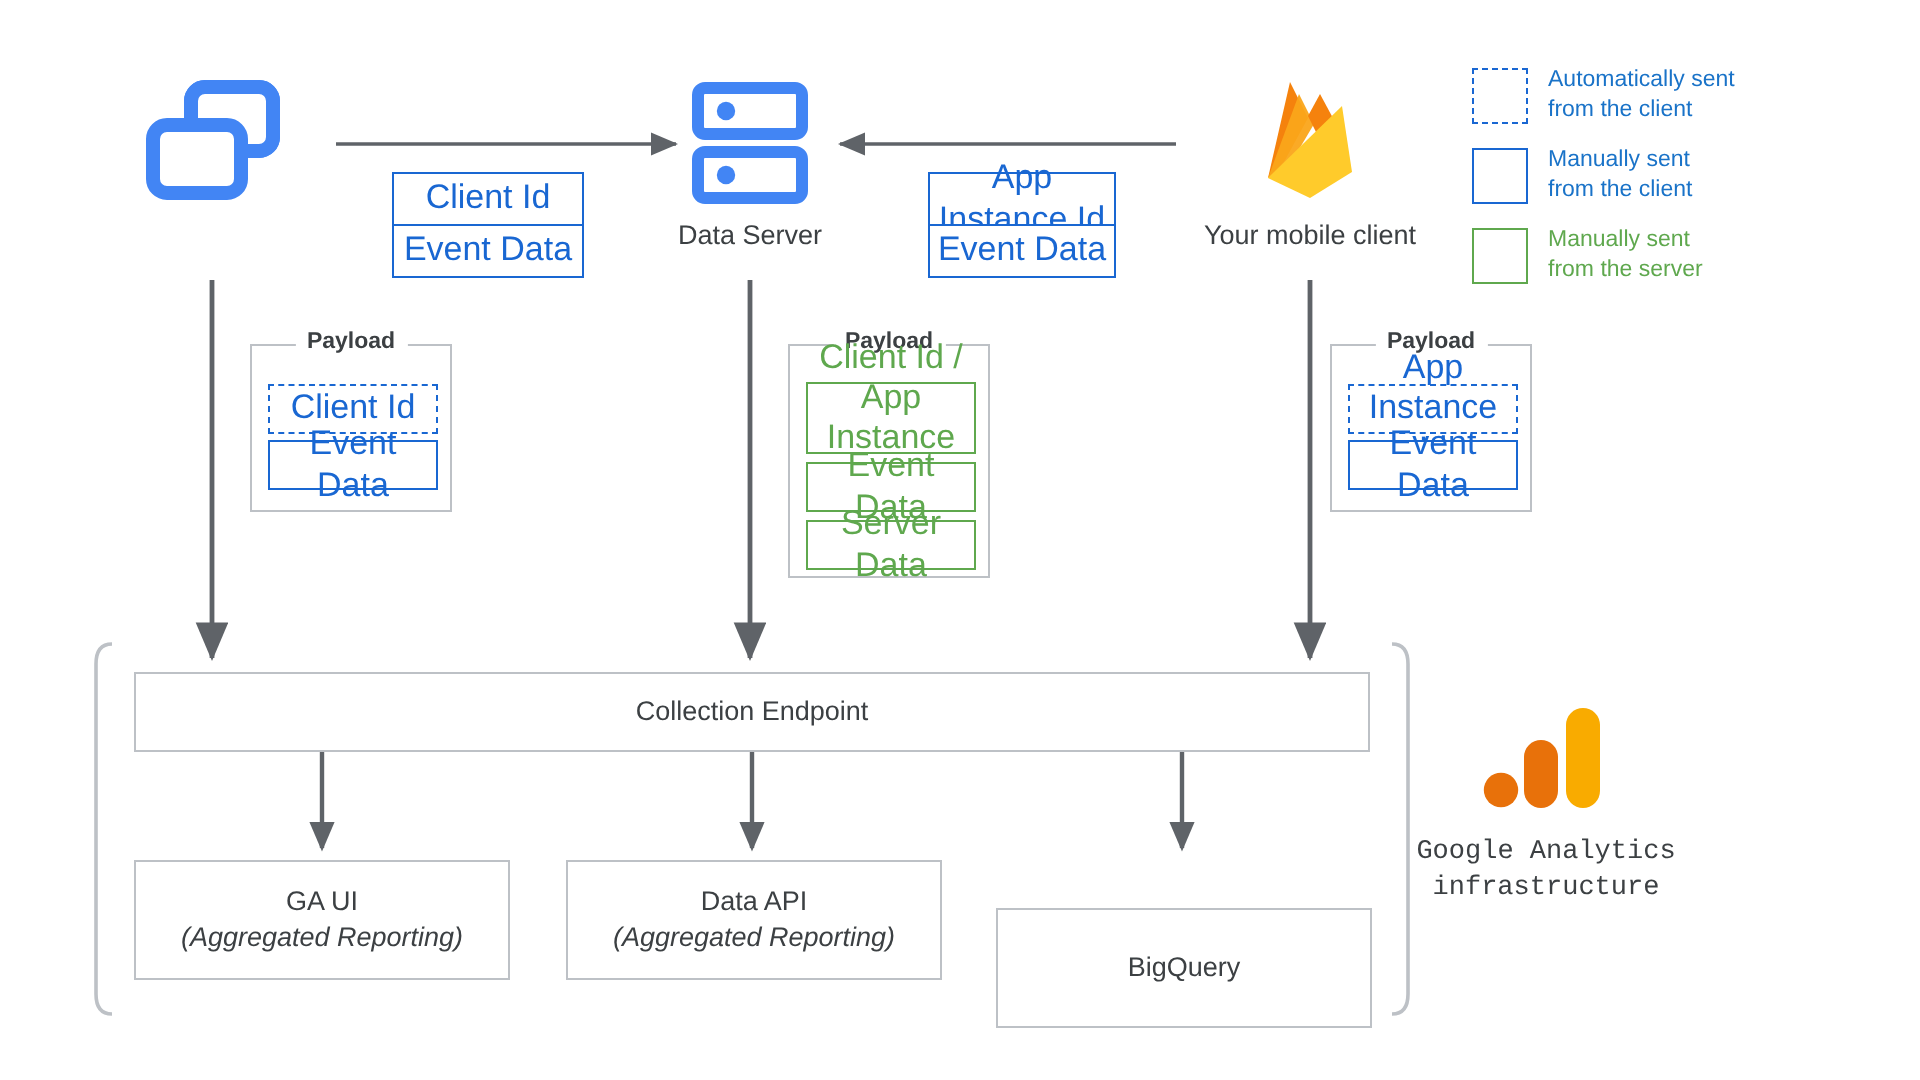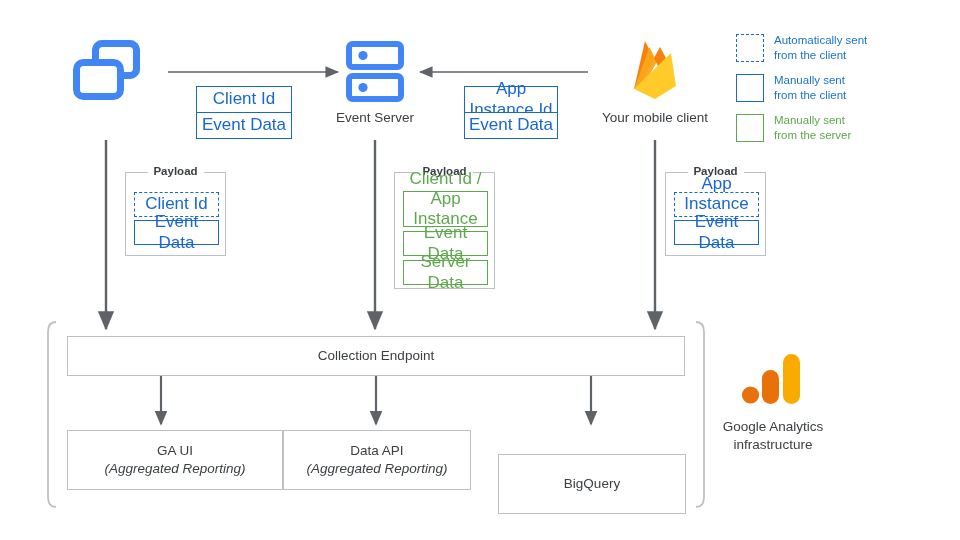--- a/index.html
+++ b/index.html
@@ -142,21 +142,21 @@
   </div>
 
   <div class="abs" style="left:340px;top:40px;width:70px;">
     <svg width="62" height="64" viewBox="0 0 62 64" style="margin:0 auto;">
       <rect x="5" y="4" width="52" height="23" rx="3.5" ry="3.5" fill="none" stroke="#4285f4" stroke-width="6"></rect>
       <circle cx="19" cy="15.5" r="4.6" fill="#4285f4"></circle>
       <rect x="5" y="36" width="52" height="23" rx="3.5" ry="3.5" fill="none" stroke="#4285f4" stroke-width="6"></rect>
       <circle cx="19" cy="47.5" r="4.6" fill="#4285f4"></circle>
     </svg>
   </div>
-  <div class="abs node-label" style="left:305px;top:110px;width:140px;">Event Server</div>
+  <div class="abs node-label" style="left:305px;top:110px;width:140px;">Data Server</div>
 
   <div class="abs" style="left:620px;top:36px;width:70px;">
     <svg width="62" height="70" viewBox="0 0 62 70" style="margin:0 auto;">
       <path d="M10,53 L21,5 L30,23 L18,45 Z" fill="#f5820d"></path>
       <path d="M10,53 L25.5,11 L33,26 L20,48 Z" fill="#faa51a" opacity="0.95"></path>
       <path d="M30,22 L36,11 L43,24 L36,34 Z" fill="#f5820d"></path>
       <path d="M10,53 L47,17 L52,50 L31,63 Z" fill="#ffcb2b"></path>
       <path d="M10,53 L31,63 L52,50 L31,63 Z" fill="#f5a623" opacity="0.35"></path>
     </svg>
   </div>
@@ -185,42 +185,42 @@
   <div class="payload" style="left:665px;top:172px;width:101px;height:84px;">
     <div class="payload-title">Payload</div>
     <div class="chip blue-dash" style="left:8px;top:19px;width:85px;height:25px;">App Instance Id</div>
     <div class="chip blue" style="left:8px;top:47px;width:85px;height:25px;">Event Data</div>
   </div>
 
   <div class="gbox" style="left:67px;top:336px;width:618px;height:40px;">
     <div class="t1">Collection Endpoint</div>
   </div>
 
-  <div class="gbox" style="left:67px;top:430px;width:216px;height:60px;">
+  <div class="gbox" style="left:67px;top:430px;width:188px;height:60px;">
     <div class="t1">GA UI</div>
     <div class="t2">(Aggregated Reporting)</div>
   </div>
 
   <div class="gbox" style="left:283px;top:430px;width:188px;height:60px;">
     <div class="t1">Data API</div>
     <div class="t2">(Aggregated Reporting)</div>
   </div>
 
   <div class="gbox" style="left:498px;top:430px;width:188px;height:60px;margin-top:24px;">
     <div class="t1">BigQuery</div>
   </div>
 
   <div class="abs" style="left:718px;top:352px;width:110px;">
     <svg width="64" height="58" viewBox="0 0 64 58" style="margin:0 auto;">
       <rect x="42" y="2" width="17" height="50" rx="8.5" ry="8.5" fill="#f9ab00"></rect>
       <rect x="21" y="18" width="17" height="34" rx="8.5" ry="8.5" fill="#e8710a"></rect>
       <circle cx="9.5" cy="43" r="8.6" fill="#e8710a"></circle>
     </svg>
   </div>
-  <div class="ga-cap" style="left:700px;top:418px;width:146px;">Google Analytics
+  <div class="ga-cap" style="left:700px;top:418px;width:146px;font-family:Liberation Mono, monospace;">Google Analytics
 infrastructure</div>
 
   <div class="legend" style="left:736px;top:32px;width:200px;height:120px;">
 
     <div class="legend-row" style="left:0;top:0;">
       <div class="legend-swatch sw-dash"></div>
       <div class="legend-text lt-blue">Automatically sent
 from the client</div>
     </div>
 

